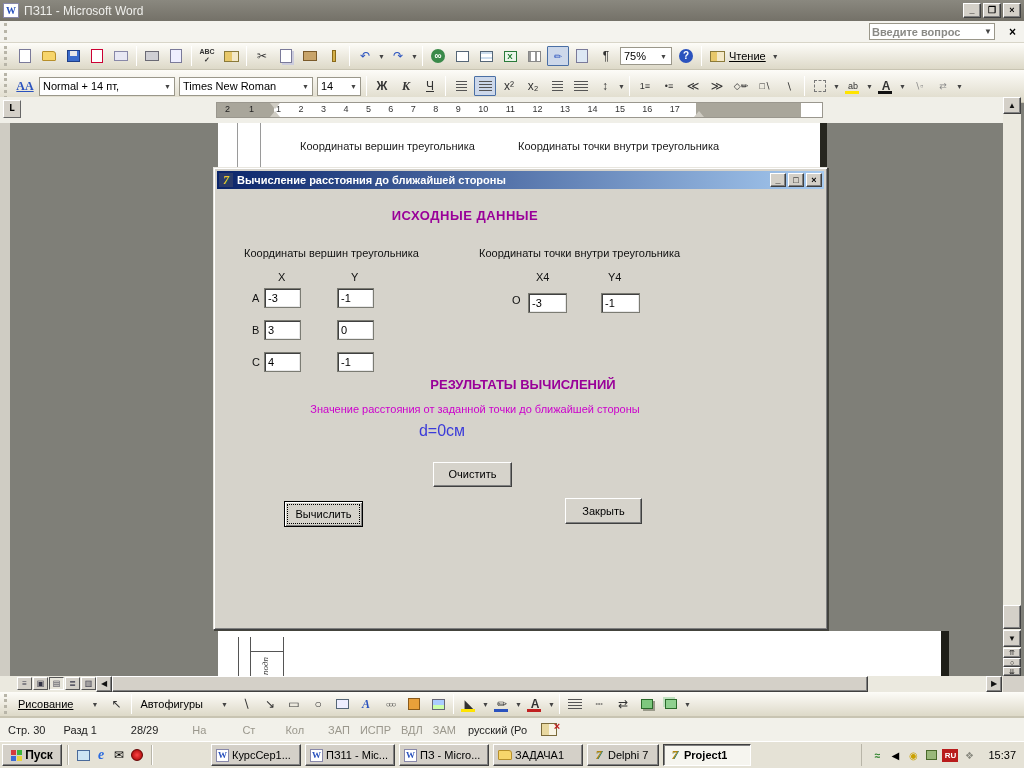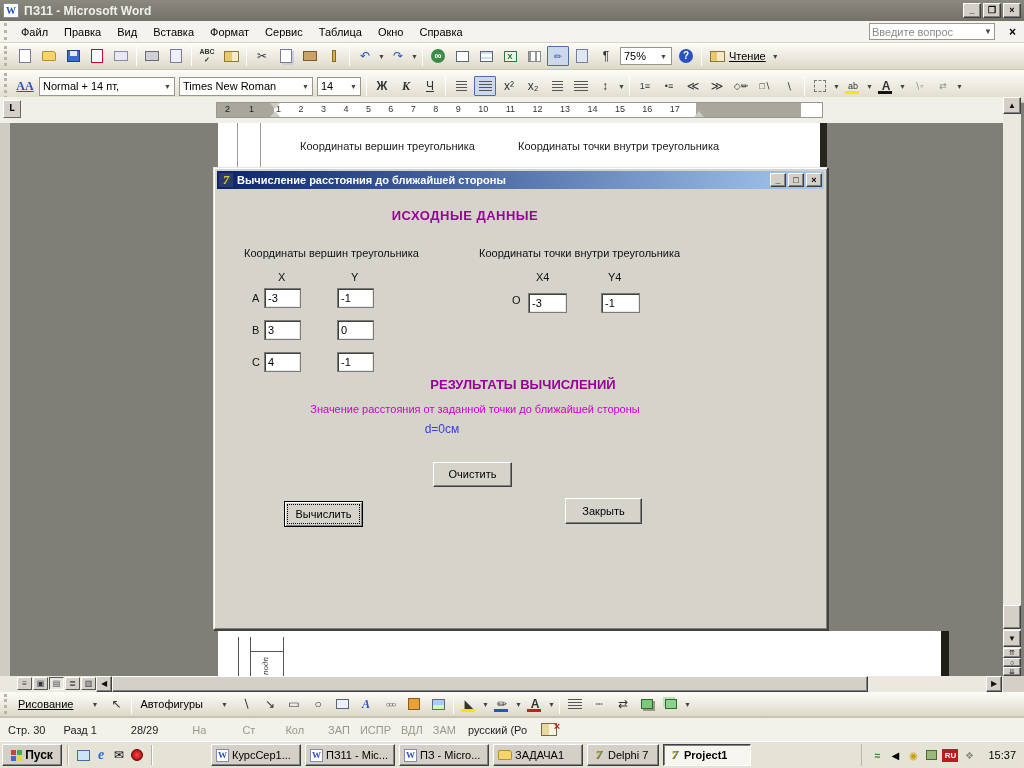--- a/index.html
+++ b/index.html
@@ -5,33 +5,33 @@
   * { margin:0; padding:0; box-sizing:border-box; }
   html,body { width:1024px; height:768px; }
   body { font-family:"Liberation Sans", sans-serif; font-size:11px; color:#000; }
   .screen { position:relative; width:1024px; height:768px; background:#7f7f78; overflow:hidden; }
 
   
   .titlebar { position:absolute; left:0; top:0; width:1024px; height:21px;
     background:linear-gradient(#8a887f,#747168); display:flex; align-items:center; padding:0 3px; }
   .titlebar .ticon { width:16px; height:15px; background:#fff; border:1px solid #88a; color:#2a52be;
     font:bold 10px "Liberation Serif",serif; text-align:center; line-height:13px; margin-right:5px; }
-  .titlebar .ttext { color:#efefec; font-weight:bold; font-size:12px; flex:1; }
+  .titlebar .ttext { color:#efefec; font-weight:normal; font-size:12px; flex:1; }
   .winbtn { width:18px; height:15px; background:#d4d0c8; border:1px solid; border-color:#fff #404040 #404040 #fff;
     box-shadow:inset -1px -1px 0 #808080; font:bold 9px "Liberation Sans",sans-serif; text-align:center;
     line-height:13px; margin-left:2px; }
 
   
   .menubar { position:absolute; left:0; top:21px; width:1024px; height:22px; background:#f4f3ee;
     border-bottom:1px solid #d8d5c8; display:flex; align-items:center; }
   .grip { width:5px; height:80%; border-left:3px dotted #b8b5a8; margin:0 4px; }
   .menu-item { padding:3px 8px; }
   .askbox { margin-left:auto; width:126px; height:17px; background:#fff; border:1px solid #9a978a;
     display:flex; align-items:center; padding:0 2px; }
-  .askbox .ph { color:#8a8a86; flex:1; }
+  .askbox .ph { color:#8a8a86; flex:1;font-weight:bold; }
   .askbox .dd { color:#444; font-size:8px; }
   .menuclose { font-weight:bold; font-size:12px; margin:0 8px 0 14px; }
 
   
   .toolbar { position:absolute; left:0; width:1024px; background:linear-gradient(#fdfcf8,#ddd9c8);
     border-bottom:1px solid #c8c4b2; display:flex; align-items:center; }
   .tb-std { top:43px; height:27px; }
   .tb-fmt { top:70px; height:33px; }
   .tbi { width:22px; height:20px; display:flex; align-items:center; justify-content:center;
     font-size:12px; color:#333; margin:0 1px; position:relative; }
@@ -172,52 +172,41 @@
     font-weight:bold; font-size:13px; letter-spacing:0.5px; }
   .dgl { position:absolute; top:58px; font-size:11px; color:#111; }
   .dcol { position:absolute; top:82px; font-size:11px; color:#111; }
   .drowlbl { position:absolute; font-size:11px; color:#111; }
   .dedit { position:absolute; width:37px; height:20px; background:#fff; border:1px solid #7b7b73;
     box-shadow:inset 1px 1px 0 #404040, inset -1px -1px 0 #e8e8e8; font:11px "Liberation Sans",sans-serif;
     padding:0 3px; }
   .dh2 { position:absolute; left:37px; top:188px; width:540px; text-align:center; color:#990099;
     font-weight:bold; font-size:13px; }
   .dcap { position:absolute; left:0; top:214px; width:518px; text-align:center; color:#cc00cc; font-size:11px; }
-  .dres { position:absolute; left:176px; top:233px; width:100px; text-align:center; color:#3b3bd9; font-size:12px; }
+  .dres { position:absolute; left:176px; top:233px; width:100px; text-align:center; color:#3b3bd9; font-size:16px; }
   .cbtn { position:absolute; background:#d6d3cb; border:1px solid; border-color:#fff #404040 #404040 #fff;
     box-shadow:inset -1px -1px 0 #808080; font:11px "Liberation Sans",sans-serif; text-align:center; }
   .cbtn.deflt { border:1px solid #000; box-shadow:inset 1px 1px 0 #fff, inset -1px -1px 0 #808080;
     outline:1px dotted #000; outline-offset:-4px; }
 </style>
 </head>
 <body>
 
 <div class="screen">
 
   <div class="titlebar">
     <span class="ticon">W</span>
     <span class="ttext">ПЗ11 - Microsoft Word</span>
     <span class="winbtn">_</span>
     <span class="winbtn">❐</span>
     <span class="winbtn">×</span>
   </div>
 
   <div class="menubar">
     <span class="grip"></span>
-    <span style="display:flex">
-        <span class="menu-item">Файл</span>
-        <span class="menu-item">Правка</span>
-        <span class="menu-item">Вид</span>
-        <span class="menu-item">Вставка</span>
-        <span class="menu-item">Формат</span>
-        <span class="menu-item">Сервис</span>
-        <span class="menu-item">Таблица</span>
-        <span class="menu-item">Окно</span>
-        <span class="menu-item">Справка</span>
-      </span>
     <span class="askbox">
       <span class="ph">Введите вопрос</span>
       <span class="dd">▼</span>
     </span>
     <span class="menuclose">×</span>
   </div>
 
   <div class="toolbar tb-std">
     <span class="grip"></span>
     <span class="tbi">

